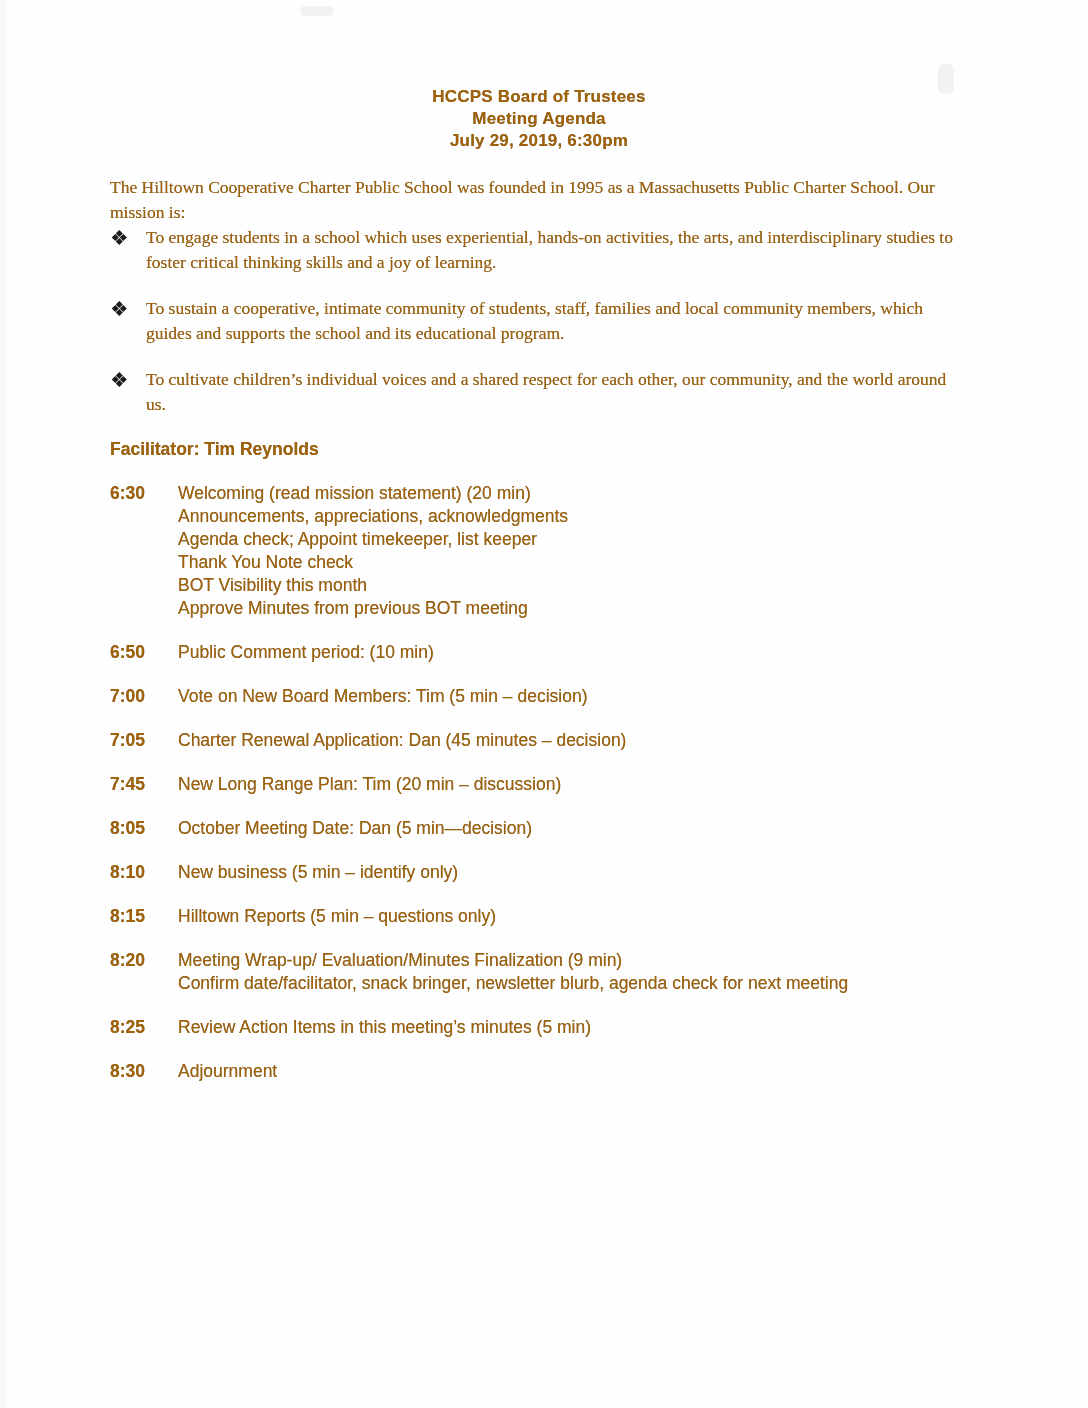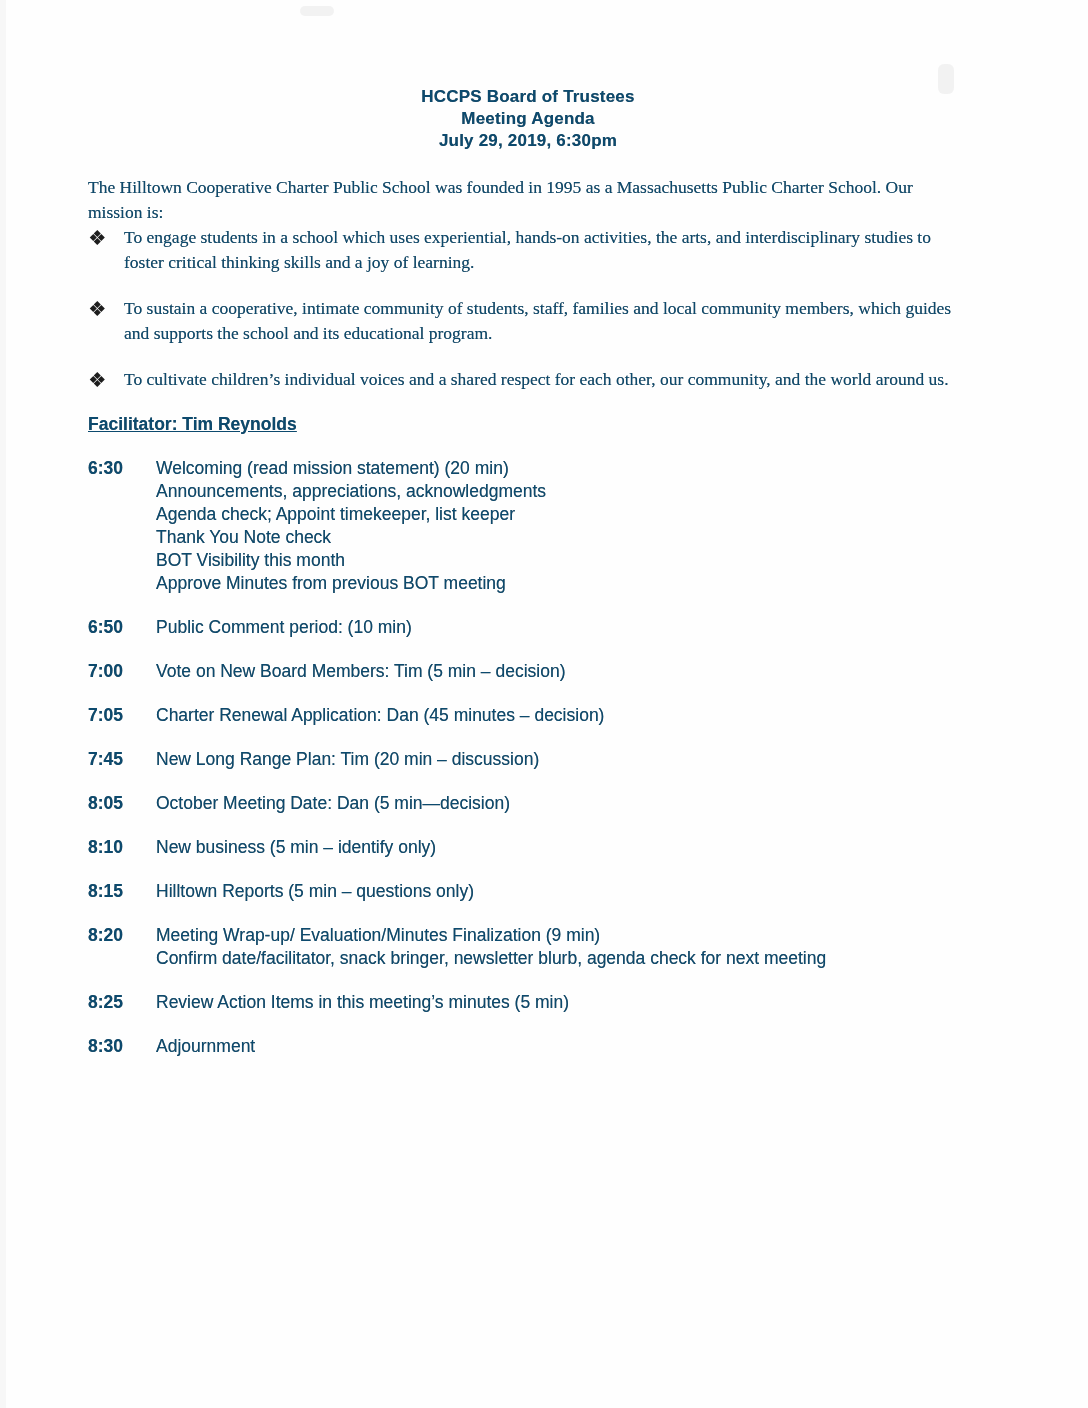--- a/index.html
+++ b/index.html
@@ -2,22 +2,22 @@
 <html><head>
 <meta charset="utf-8">
 <style>
   html, body { margin: 0; padding: 0; background: #ffffff; }
   .page {
     position: relative;
     width: 1088px;
     height: 1408px;
     background: #fefefe;
     box-sizing: border-box;
-    padding: 86px 120px 0 88px;
-    color: #0c4a6e;
+    padding: 86px 120px 0 110px;
+    color: #a16207;
     text-shadow: 0 0 0.5px rgba(30,30,30,0.55);
     overflow: hidden;
   }
   
   .artifact { position: absolute; background: #ededed; border-radius: 6px; opacity: 0.7; }
   .artifact.a1 { left: 300px; top: 6px; width: 34px; height: 10px; }
   .artifact.a2 { left: 938px; top: 64px; width: 16px; height: 30px; }
   .artifact.a3 { left: 0; top: 0; width: 6px; height: 100%; background: #f4f4f4; border-radius: 0; }
 
   .title-block {
@@ -68,21 +68,20 @@
   .diamond-bullet i:nth-child(2) { left: 0;     top: 4.2px; }
   .diamond-bullet i:nth-child(3) { left: 8.4px; top: 4.2px; }
   .diamond-bullet i:nth-child(4) { left: 4.2px; top: 8.4px; }
 
   .facilitator {
     font-family: "Liberation Sans", sans-serif;
     font-weight: bold;
     font-size: 17.5px;
     line-height: 23px;
     margin: 12px 0 21px 0;
-    text-decoration: underline;
   }
 
   .agenda {
     font-family: "Liberation Sans", sans-serif;
     font-size: 17.5px;
     line-height: 23px;
   }
   .agenda-item {
     display: flex;
     margin-bottom: 21px;

